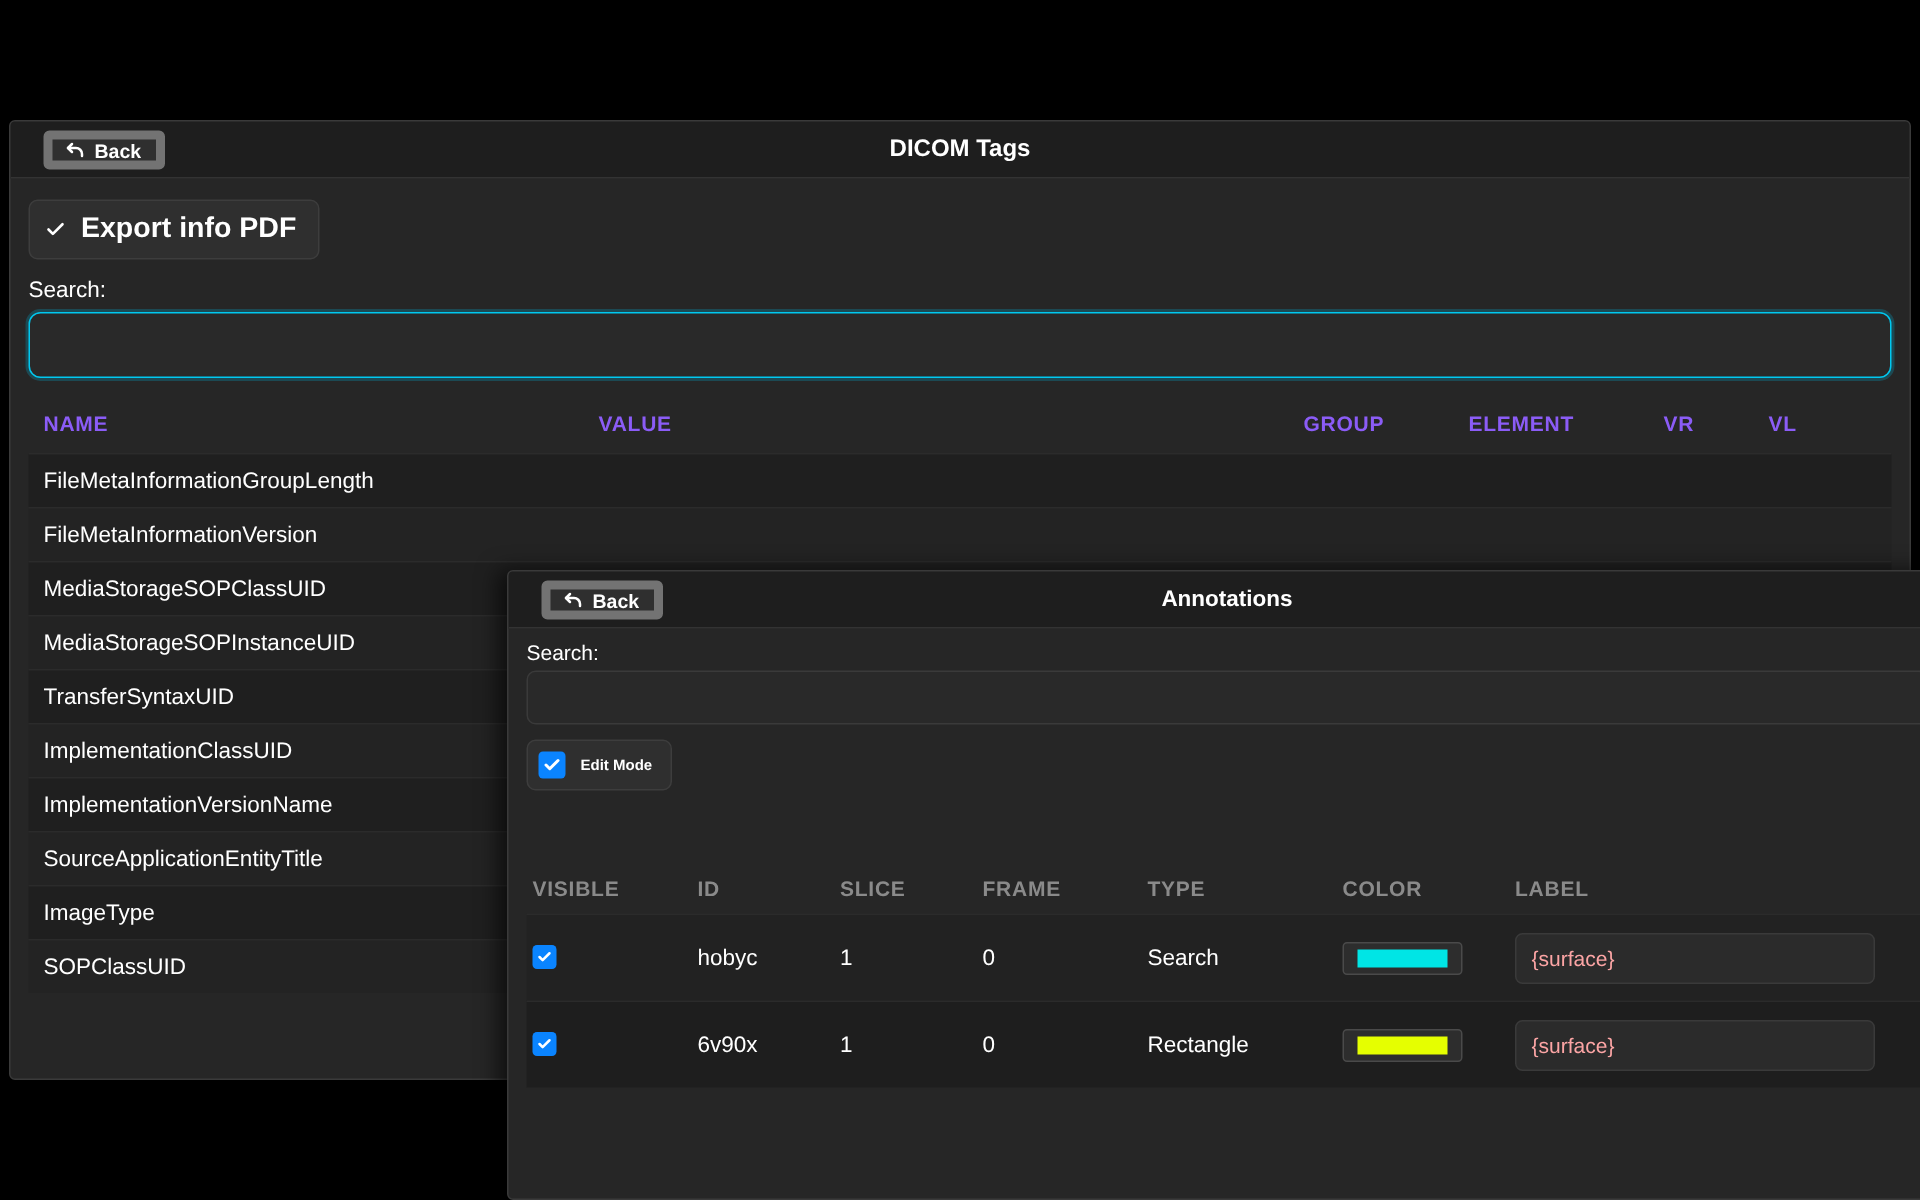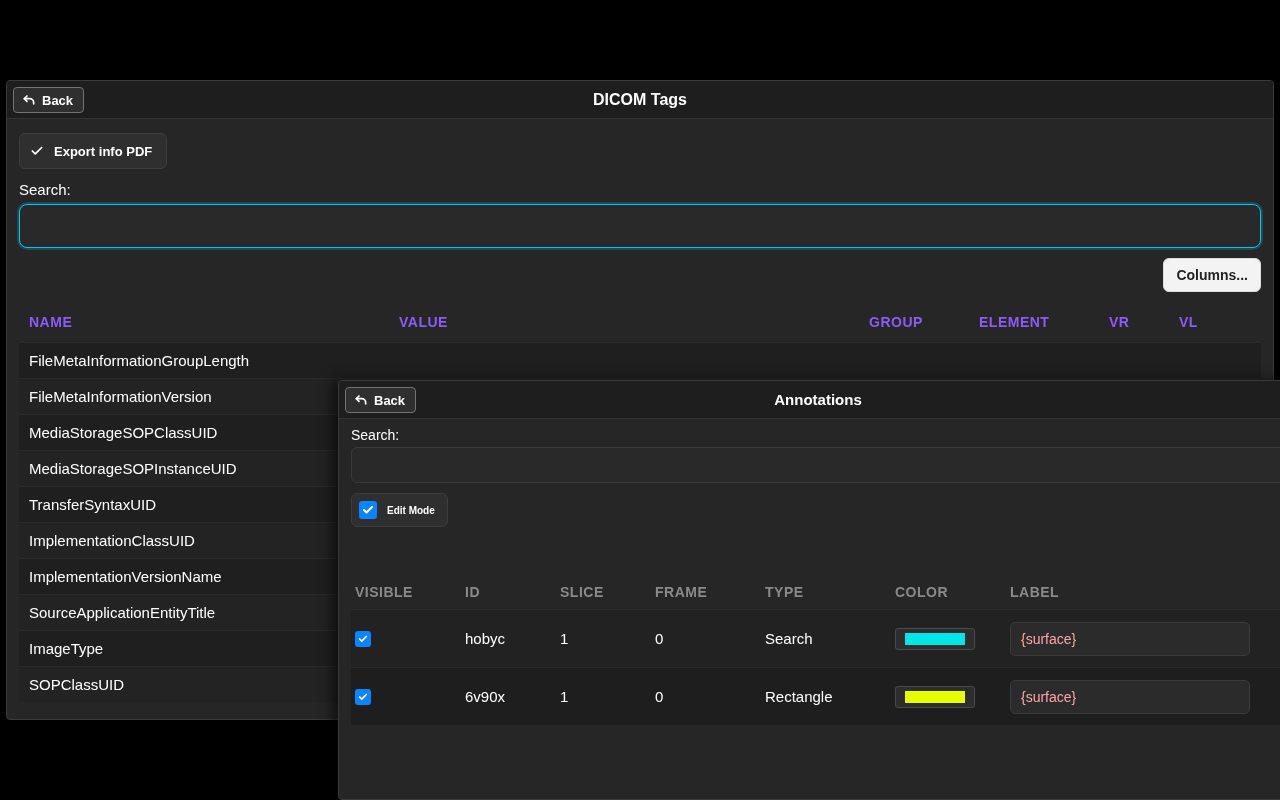--- a/index.html
+++ b/index.html
@@ -27,25 +27,25 @@
     overflow: hidden;
   }
   .titlebar {
     position: relative;
     height: 38px;
     background: #1e1e1e;
     border-bottom: 1px solid #333;
   }
   .back-btn {
     position: absolute;
-    left: 6px; top: 6px;
+    left: 22px; top: 6px;
     height: 26px;
     display: inline-flex; align-items: center;
     background: #2f2f2f;
-    border: 1px solid #737373;
+    border: 6px solid #737373;
     border-radius: 4px;
     padding: 0 10px 0 6px;
     cursor: pointer;
   }
   .back-btn .icon {
     width: 18px; height: 18px;
     display: inline-flex; align-items: center; justify-content: center;
     margin-right: 4px;
   }
   .back-btn .label {
@@ -68,21 +68,21 @@
     border: 1px solid #3d3d3d;
     border-radius: 6px;
     padding: 8px 14px 8px 8px;
     cursor: pointer;
   }
   .export-btn .check {
     width: 18px; height: 18px;
     display: inline-flex; align-items: center; justify-content: center;
     margin-right: 8px;
   }
-  .export-btn .label { font-size: 13px; font-weight: 700; }
+  .export-btn .label { font-size: 19px; font-weight: 700; }
 
   .search-label {
     margin-top: 12px;
     font-size: 15px; font-weight: 400;
   }
   .search-input-wrap {
     margin-top: 6px;
   }
   .search-input {
     width: 100%;
@@ -254,23 +254,20 @@
           </svg>
         </span>
         <span class="label">Export info PDF</span>
       </div>
 
       <div class="search-label">Search:</div>
       <div class="search-input-wrap">
         <input class="search-input focused" value="" style="">
       </div>
 
-      <div class="columns-row">
-        <div class="columns-btn">Columns...</div>
-      </div>
 
       <div class="tagtable">
         <div class="thead">
           <div>NAME</div>
           <div>VALUE</div>
           <div>GROUP</div>
           <div>ELEMENT</div>
           <div>VR</div>
           <div>VL</div>
         </div>

